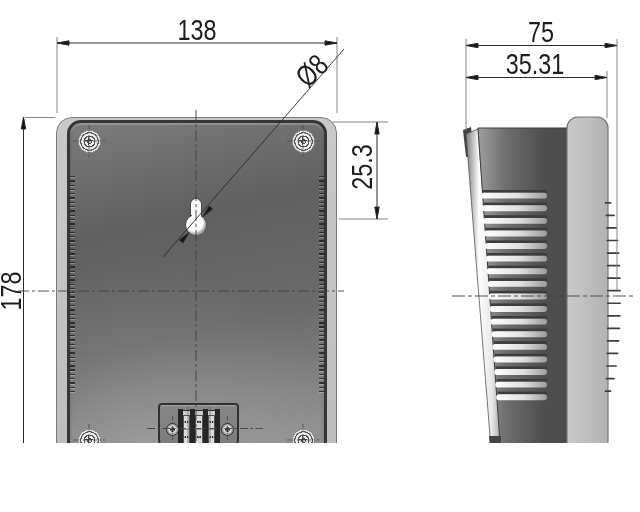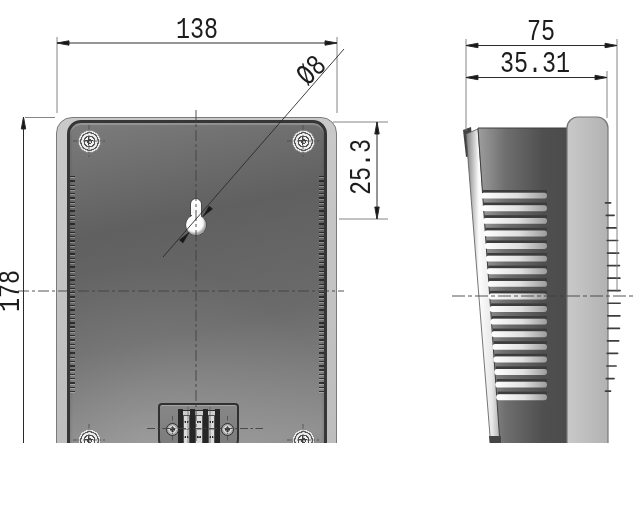--- a/index.html
+++ b/index.html
@@ -1,18 +1,18 @@
 <!DOCTYPE html>
 <html><head>
 <meta charset="utf-8">
 <style>
   html,body{margin:0;padding:0;background:#fff;}
   *{box-sizing:border-box;}
   #canvas{position:relative;width:640px;height:443px;background:#fff;overflow:hidden;
-          font-family:Liberation Mono, monospace;}
+          font-family:Liberation Sans, sans-serif;}
   #canvas div{position:absolute;}
   svg{position:absolute;left:0;top:0;}
 
   
   .flange-back{left:56px;top:117px;width:281px;height:361px;border-radius:16px;
     background:linear-gradient(180deg,#c9c9c9,#bcbcbc);border:1.5px solid #7a7a7a;}
   .white-glow{left:68px;top:459px;width:258px;height:9px;background:#fff;border-radius:5px;opacity:.95;}
   .panel-back{left:67px;top:120px;width:260px;height:342px;border-radius:14px;border:3px solid #363636;
     background:radial-gradient(130% 90% at 30% 96%,rgba(255,255,255,.16),rgba(255,255,255,0) 60%),
                linear-gradient(168deg,#7c7c7c 0%,#606060 30%,#6b6b6b 60%,#8f8f8f 92%,#878787 100%);

